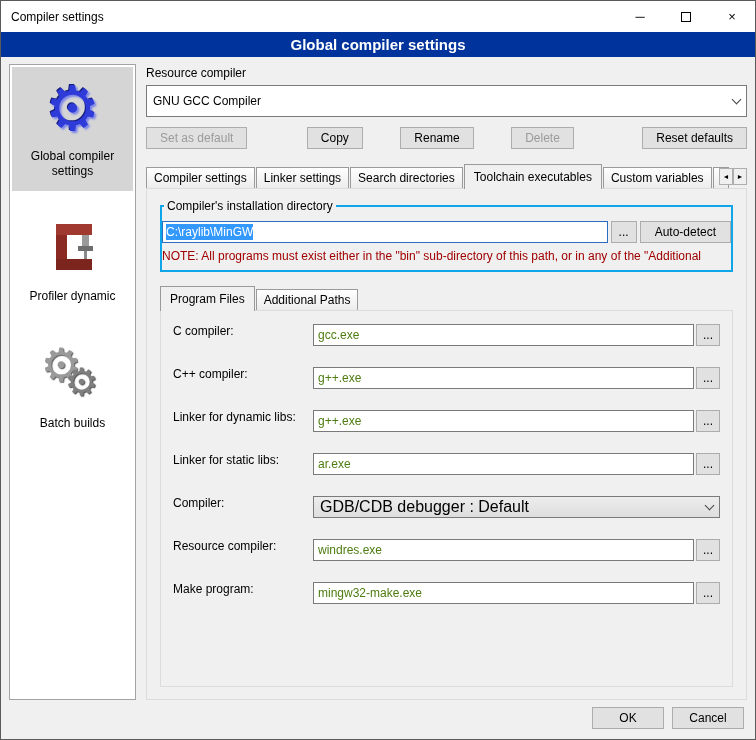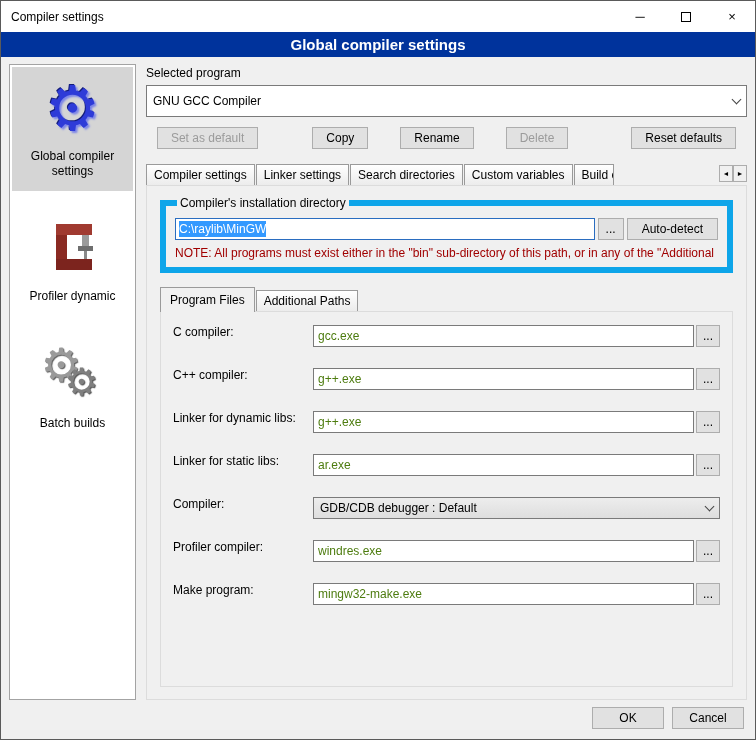--- a/index.html
+++ b/index.html
@@ -40,52 +40,52 @@
   
   .main { flex: 1; display: flex; flex-direction: column; min-width: 0; padding-top: 2px; }
   .label-sm { font-size: 12px; color: #000; }
 
   .combo { height: 32px; border: 1px solid #7a7a7a; background: #fff; display: flex; align-items: center; padding: 0 24px 0 6px; font-size: 12px; position: relative; margin-top: 5px; }
   .combo-arrow-zone { position: absolute; right: 1px; top: 1px; bottom: 1px; width: 18px; display: flex; align-items: center; justify-content: center; }
   .chev { width: 7px; height: 7px; border-right: 1.5px solid #444; border-bottom: 1.5px solid #444; transform: rotate(45deg); margin-top: -4px; }
 
   .btn { background: #e1e1e1; border: 1px solid #adadad; font-size: 12px; font-family: inherit; height: 22px; padding: 0 13px; color: #000000; }
   .btn.disabled { color: #9b9b9b; }
-  .btn-row { display: flex; margin-top: 10px; justify-content: center; gap: 30px; }
+  .btn-row { display: flex; margin-top: 10px; justify-content: space-between; gap: 30px; }
   .btn-row .gap-md { margin-right: 24px; }
   .btn-row .gap-lg { margin-right: 33px; }
   .btn-row .adj { margin-right: 2px; }
 
   
   .tabstrip { display: flex; align-items: flex-end; margin-top: 15px; position: relative; padding-right: 30px; }
   .tab { font-size: 12px; height: 21px; padding: 0 7px; display: flex; align-items: center; background: linear-gradient(#ffffff, #ececec); border: 1px solid #9a9a9a; border-bottom: none; margin-right: 1px; white-space: nowrap; }
   .tab.active { background: #f0f0f0; height: 25px; padding: 0 9px; position: relative; z-index: 2; margin-bottom: -1px; }
   .tab.clipped { max-width: 40px; overflow: hidden; }
   .tab-scroll { position: absolute; right: 0; bottom: 3px; display: flex; }
   .tab-scroll button { width: 14px; height: 17px; font-size: 7px; background: #f0f0f0; border: 1px solid #adadad; display: flex; align-items: center; justify-content: center; padding: 0; font-family: inherit; color: #000; }
 
   .tab-panel { flex: 1; border: 1px solid #dcdcdc; background: #f0f0f0; padding: 10px 13px 12px; display: flex; flex-direction: column; min-height: 0; }
 
-  fieldset.group { border: 6px solid #0ea5e9; padding: 8px 9px 7px; }
+  fieldset.group { border: 2px solid #0ea5e9; padding: 8px 0 7px; }
   fieldset.group legend { font-size: 12px; padding: 0 3px; margin-left: 2px; }
   .dir-row { display: flex; gap: 3px; height: 22px; align-items: stretch; }
   .text-input { flex: 1; border: 1px solid #2a6dc0; background: #fff; font-size: 12px; display: flex; align-items: center; padding: 0 3px; overflow: hidden; }
   .sel-text { background: var(--selection-bg, #3399ff); color: #fff; padding: 1px 0; }
   .browse { width: 26px; padding: 0; flex: 0 0 26px; }
   .autodetect { padding: 0 14px; flex: 0 0 auto; }
   .note { color: var(--note-red, #a00000); font-size: 12px; margin-top: 6px; white-space: nowrap; overflow: hidden; }
 
   .subtabstrip { display: flex; align-items: flex-end; margin-top: 14px; }
   .sub-panel { flex: 1; border: 1px solid #dcdcdc; background: #f0f0f0; padding: 13px 12px; min-height: 0; }
 
   .field-row { display: flex; align-items: flex-start; margin-bottom: 9px; height: 34px; }
   .field-label { width: 140px; flex: 0 0 140px; font-size: 12px; }
   .field-row input[type="text"] { flex: 1; height: 22px; border: 1px solid #7a7a7a; font-size: 12px; padding: 0 4px; font-family: inherit; background: #fff; color: #4d7c0f; min-width: 0; }
   .browse-btn { width: 24px; flex: 0 0 24px; padding: 0; margin-left: 2px; height: 22px; }
-  .combo-gray { flex: 1; height: 22px; border: 1px solid #7a7a7a; background: linear-gradient(#ededed, #dedede); display: flex; align-items: center; padding: 0 24px 0 6px; font-size: 12px; position: relative; }
+  .combo-gray { flex: 1; height: 22px; border: 1px solid #7a7a7a; background: linear-gradient(#ededed, #dedede); display: flex; align-items: center; padding: 0 24px 0 6px; font-size: 16px; position: relative; }
 
   
   .footer { flex: 0 0 auto; display: flex; justify-content: flex-end; gap: 8px; padding: 7px 11px 10px; }
   .footer .btn { min-width: 72px; }
 </style>
 </head>
 <body>
 
 <div class="window">
 
@@ -132,41 +132,42 @@
         <div class="icon-gears-gray">
           <span class="g1">⚙</span>
           <span class="g2">⚙</span>
         </div>
         <div class="side-label">Batch builds</div>
       </div>
     </div>
 
     <div class="main">
 
-      <div class="label-sm">Selected program</div>
+      <div class="label-sm">Resource compiler</div>
 
       <div class="combo">
         <span>GNU GCC Compiler</span>
         <span class="combo-arrow-zone">
             <span class="chev"></span>
           </span>
       </div>
 
       <div class="btn-row">
         <button class="btn disabled gap-md">Set as default</button>
         <button class="btn adj">Copy</button>
         <button class="btn adj">Rename</button>
         <button class="btn disabled gap-lg">Delete</button>
         <button class="btn">Reset defaults</button>
       </div>
 
       <div class="tabstrip">
         <div class="tab">Compiler settings</div>
         <div class="tab">Linker settings</div>
         <div class="tab">Search directories</div>
+        <div class="tab active">Toolchain executables</div>
         <div class="tab">Custom variables</div>
         <div class="tab clipped">Build options</div>
         <div class="tab-scroll">
           <button>
               <span>◄</span>
             </button>
           <button>
               <span>►</span>
             </button>
         </div>
@@ -221,21 +222,21 @@
             <div class="field-label">Compiler:</div>
             <div class="combo-gray">
               <span>GDB/CDB debugger : Default</span>
               <span class="combo-arrow-zone">
                   <span class="chev"></span>
                 </span>
             </div>
           </div>
 
           <div class="field-row">
-            <div class="field-label">Profiler compiler:</div>
+            <div class="field-label">Resource compiler:</div>
             <input type="text" value="windres.exe" style="">
             <button class="btn browse-btn">...</button>
           </div>
 
           <div class="field-row">
             <div class="field-label">Make program:</div>
             <input type="text" value="mingw32-make.exe" style="">
             <button class="btn browse-btn">...</button>
           </div>
 

